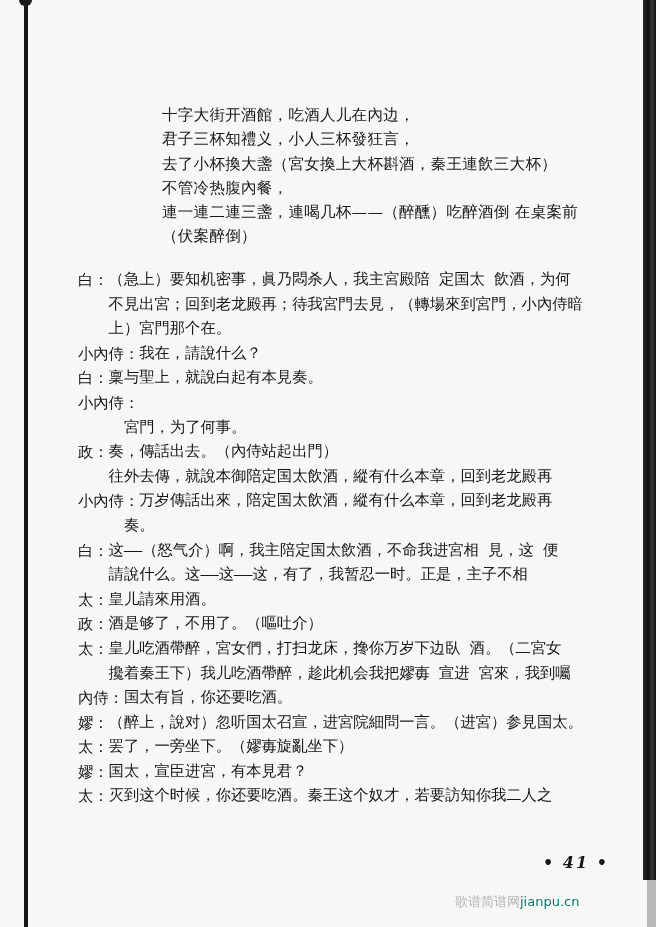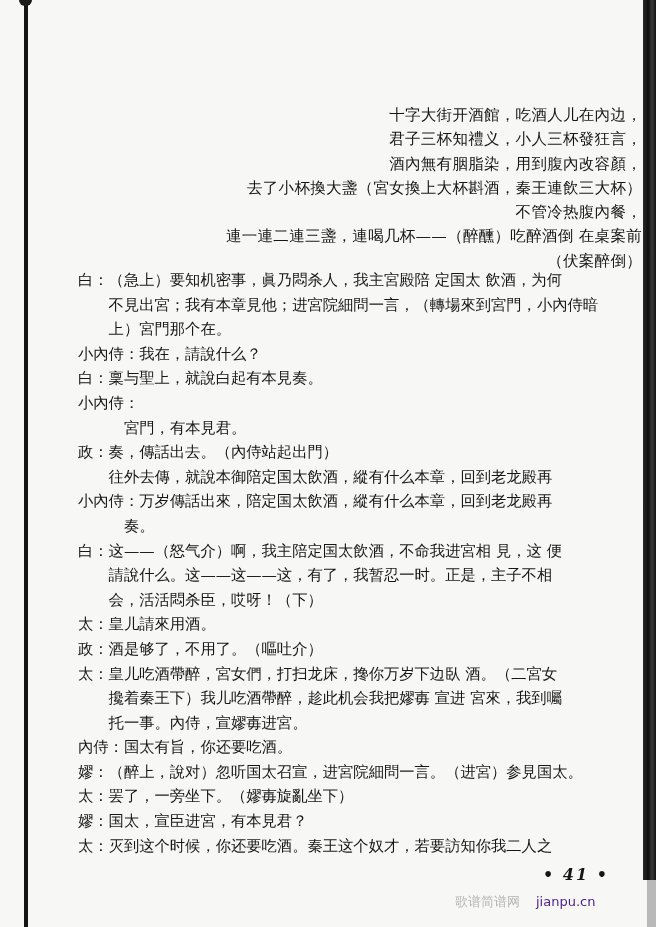--- a/index.html
+++ b/index.html
@@ -24,92 +24,91 @@
   }
   .right-edge {
     position: absolute; left: 643px; top: 0; width: 13px; height: 880px;
     background: linear-gradient(90deg, #2a2a2a 0, #0e0e0e 40%, #3a3a3a 70%, #111 100%);
   }
   .right-edge-fade {
     position: absolute; left: 647px; top: 880px; width: 9px; height: 47px;
     background: #b9b9b9;
   }
   .lyrics {
-    position: absolute; left: 162px; top: 103px; width: 480px; text-align: right;
+    position: absolute; left: 162px; top: 103px; width: 480px;
   }
   .lyric-line {
     height: 24.3px; line-height: 24.3px;
     font-size: 15.5px; white-space: nowrap; letter-spacing: 0.3px;
   }
   .dialogue {
     position: absolute; left: 78px; top: 268px; width: 556px;
   }
   .speech {
     display: flex; font-size: 15.3px; line-height: 24.6px;
   }
   .speaker { white-space: nowrap; flex: 0 0 auto; }
-  .text-block { flex: 1 1 auto; }
+  .text-block { flex: 1 1 auto; font-family: Liberation Mono, monospace; }
   .text-line { white-space: nowrap; height: 24.6px; }
   .page-number {
     position: absolute; left: 543px; top: 853px;
-    font-size: 16px; font-style: italic; font-weight: bold; letter-spacing: 2px; margin-top: 12px;
+    font-size: 16px; font-style: italic; font-weight: bold; letter-spacing: 2px;
   }
   .watermark {
     position: absolute; left: 455px; top: 893px;
     font-family: "DejaVu Sans", "Liberation Sans", sans-serif;
     font-size: 13px; color: #b5b5b5;
   }
-  .watermark .domain { color: #4c1d95; margin-left: 16px; }
+  .watermark .domain { color: #0f766e; margin-left: 0; }
 </style>
 </head>
 <body>
 
 <div class="page">
   <div class="spine-line"></div>
   <div class="spine-head"></div>
   <div class="right-edge"></div>
   <div class="right-edge-fade"></div>
 
   <div class="lyrics">
     <div class="lyric-line">十字大街开酒館，吃酒人儿在內边，</div>
     <div class="lyric-line">君子三杯知禮义，小人三杯發狂言，</div>
-    <div class="lyric-line">酒內無有胭脂染，用到腹內改容顏，</div>
     <div class="lyric-line">去了小杯換大盞（宮女換上大杯斟酒，秦王連飲三大杯）</div>
     <div class="lyric-line">不管冷热腹內餐，</div>
     <div class="lyric-line">連一連二連三盞，連喝几杯——（醉醺）吃醉酒倒 在桌案前</div>
     <div class="lyric-line">（伏案醉倒）</div>
   </div>
 
   <div class="dialogue">
     <div class="speech">
       <span class="speaker">白：</span>
       <div class="text-block">
         <div class="text-line">（急上）要知机密事，眞乃悶杀人，我主宮殿陪 定国太 飲酒，为何</div>
-        <div class="text-line">不見出宮；我有本章見他；进宮院細問一言，（轉場來到宮門，小內侍暗</div>
+        <div class="text-line">不見出宮；回到老龙殿再；待我宮門去見，（轉場來到宮門，小內侍暗</div>
         <div class="text-line">上）宮門那个在。</div>
       </div>
     </div>
     <div class="speech">
       <span class="speaker">小內侍：</span>
       <div class="text-block">
         <div class="text-line">我在，請說什么？</div>
       </div>
     </div>
     <div class="speech">
       <span class="speaker">白：</span>
       <div class="text-block">
         <div class="text-line">稟与聖上，就說白起有本見奏。</div>
       </div>
     </div>
     <div class="speech">
       <span class="speaker">小內侍：</span>
     </div>
     <div class="speech" style="padding-left:46px">
       <div class="text-block">
-        <div class="text-line">宮門，有本見君。</div>
+        <div class="text-line">宮門，为了何事。</div>
       </div>
     </div>
     <div class="speech">
       <span class="speaker">政：</span>
       <div class="text-block">
         <div class="text-line">奏，傳話出去。（內侍站起出門）</div>
         <div class="text-line">往外去傳，就說本御陪定国太飲酒，縱有什么本章，回到老龙殿再</div>
       </div>
     </div>
     <div class="speech">
@@ -121,41 +120,39 @@
     <div class="speech" style="padding-left:46px">
       <div class="text-block">
         <div class="text-line">奏。</div>
       </div>
     </div>
     <div class="speech">
       <span class="speaker">白：</span>
       <div class="text-block">
         <div class="text-line">这——（怒气介）啊，我主陪定国太飲酒，不命我进宮相 見，这 便</div>
         <div class="text-line">請說什么。这——这——这，有了，我暂忍一时。正是，主子不相</div>
-        <div class="text-line">会，活活悶杀臣，哎呀！（下）</div>
       </div>
     </div>
     <div class="speech">
       <span class="speaker">太：</span>
       <div class="text-block">
         <div class="text-line">皇儿請來用酒。</div>
       </div>
     </div>
     <div class="speech">
       <span class="speaker">政：</span>
       <div class="text-block">
         <div class="text-line">酒是够了，不用了。（嘔吐介）</div>
       </div>
     </div>
     <div class="speech">
       <span class="speaker">太：</span>
       <div class="text-block">
         <div class="text-line">皇儿吃酒帶醉，宮女們，打扫龙床，搀你万岁下边臥 酒。（二宮女</div>
         <div class="text-line">攙着秦王下）我儿吃酒帶醉，趁此机会我把嫪毐 宣进 宮來，我到囑</div>
-        <div class="text-line">托一事。內侍，宣嫪毐进宮。</div>
       </div>
     </div>
     <div class="speech">
       <span class="speaker">內侍：</span>
       <div class="text-block">
         <div class="text-line">国太有旨，你还要吃酒。</div>
       </div>
     </div>
     <div class="speech">
       <span class="speaker">嫪：</span>

